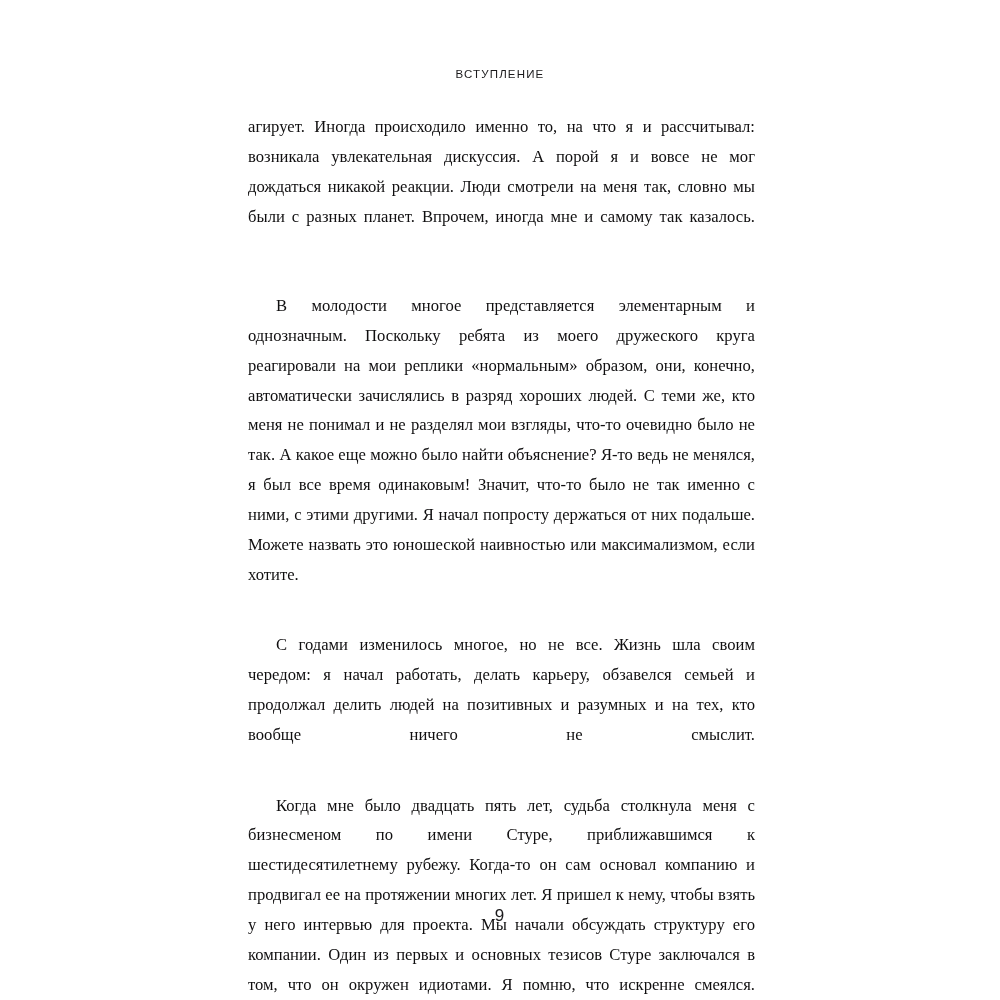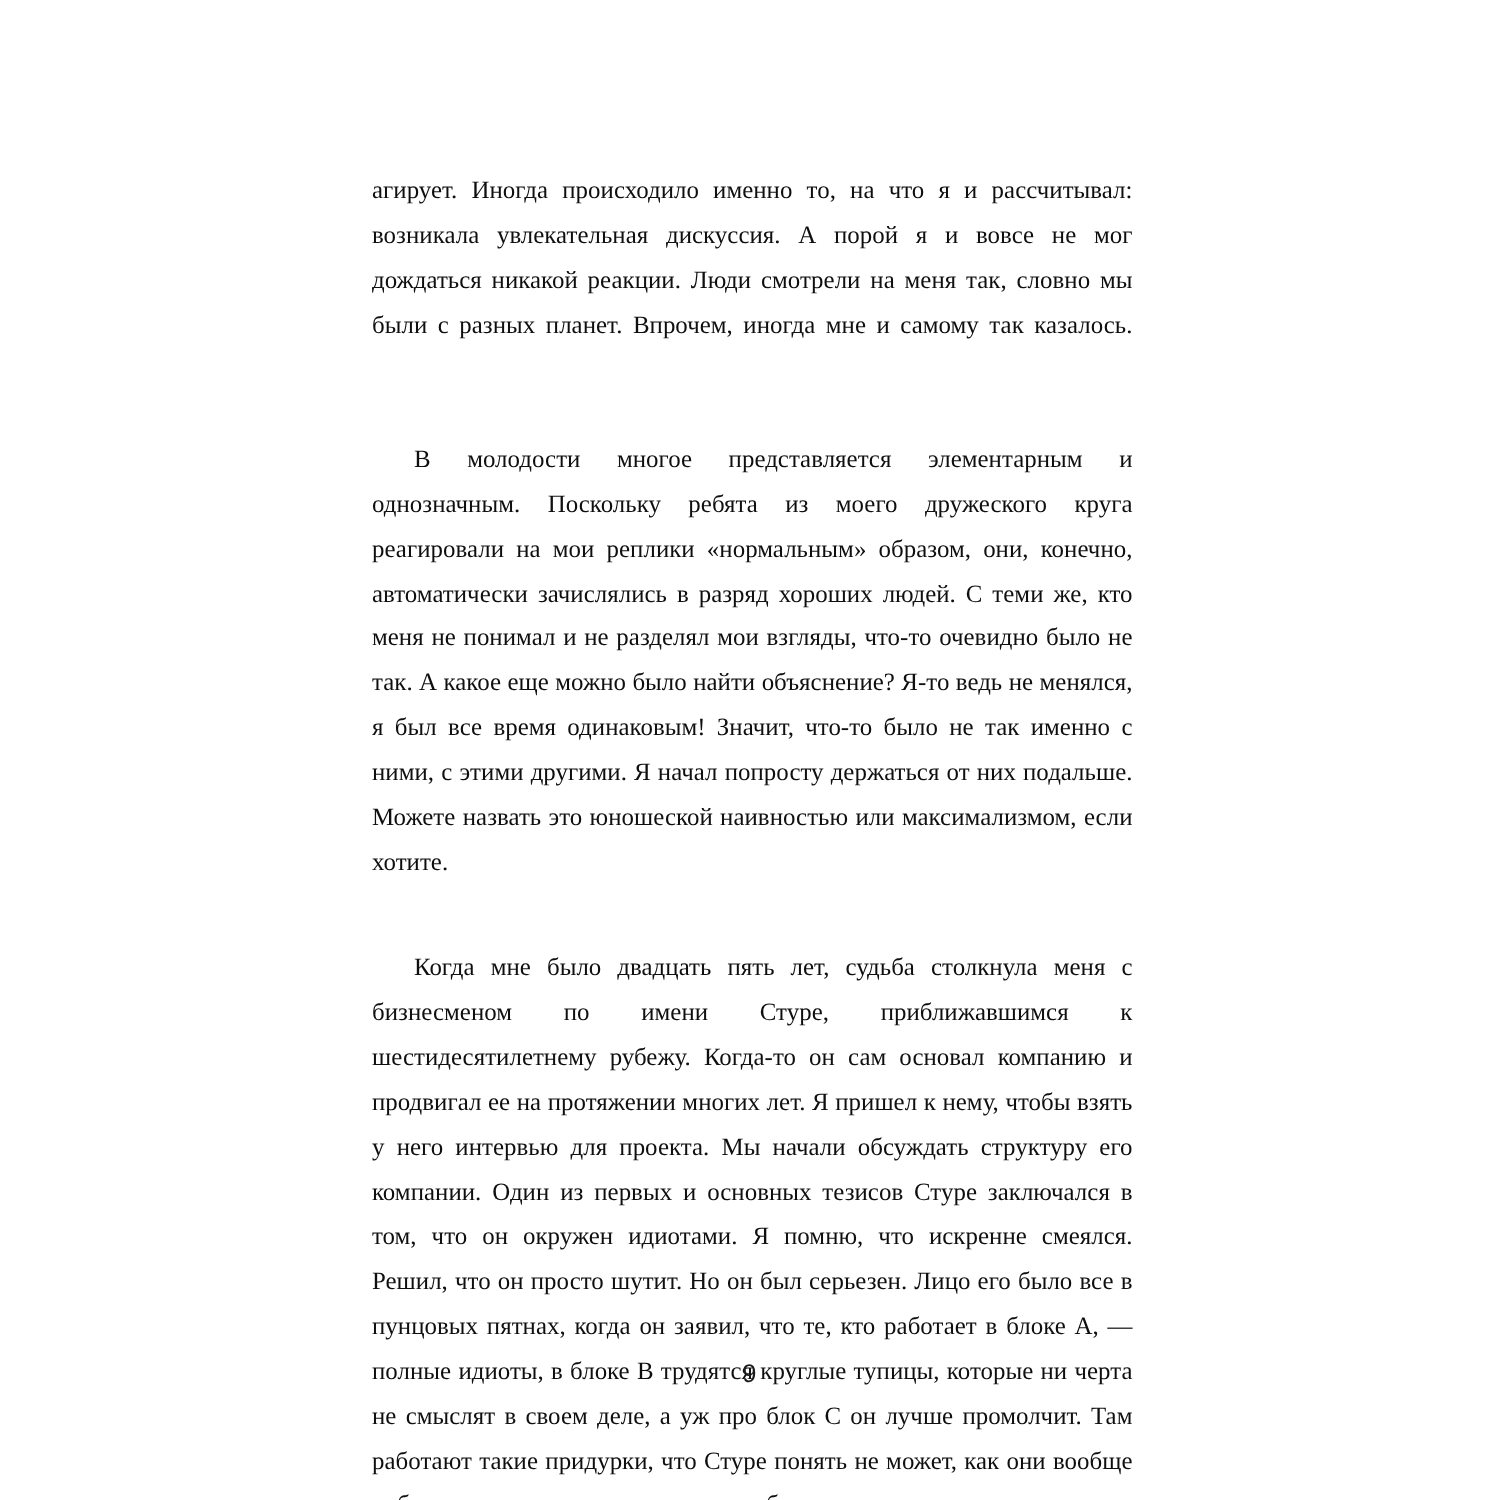--- a/index.html
+++ b/index.html
@@ -91,22 +91,24 @@
     font-size: 17px;
     letter-spacing: 1px;
     color: #1b1a1c;
   }
 </style>
 </head>
 <body>
 
 <div class="page">
 
+  <div class="running-head">ВСТУПЛЕНИЕ</div>
 
   <div class="text-block">
     <p class="para continuation gap-after">агирует. Иногда происходило именно то, на что я и рассчитывал: возникала увлекательная дискуссия. А порой я и вовсе не мог дождаться никакой реакции. Люди смотрели на меня так, словно мы были с разных планет. Впрочем, иногда мне и самому так казалось.</p>
     <p class="para indented">В молодости многое представляется элементарным и однозначным. Поскольку ребята из моего дружеского круга реагировали на мои реплики «нормальным» образом, они, конечно, автоматически зачислялись в разряд хороших людей. С теми же, кто меня не понимал и не разделял мои взгляды, что-то очевидно было не так. А какое еще можно было найти объяснение? Я-то ведь не менялся, я был все время одинаковым! Значит, что-то было не так именно с ними, с этими другими. Я начал попросту держаться от них подальше. Можете назвать это юношеской наивностью или максимализмом, если хотите.</p>
+    <p class="para indented">С годами изменилось многое, но не все. Жизнь шла своим чередом: я начал работать, делать карьеру, обзавелся семьей и продолжал делить людей на позитивных и разумных и на тех, кто вообще ничего не смыслит.</p>
     <p class="para indented">Когда мне было двадцать пять лет, судьба столкнула меня с бизнесменом по имени Стуре, приближавшимся к шестидесятилетнему рубежу. Когда-то он сам основал компанию и продвигал ее на протяжении многих лет. Я пришел к нему, чтобы взять у него интервью для проекта. Мы начали обсуждать структуру его компании. Один из первых и основных тезисов Стуре заключался в том, что он окружен идиотами. Я помню, что искренне смеялся. Решил, что он просто шутит. Но он был серьезен. Лицо его было все в пунцовых пятнах, когда он заявил, что те, кто работает в блоке А, — полные идиоты, в блоке В трудятся круглые тупицы, которые ни черта не смыслят в своем деле, а уж про блок С он лучше промолчит. Там работают такие придурки, что Стуре понять не может, как они вообще добираются до работы по утрам.</p>
   </div>
 
   <div class="folio">9</div>
 
 </div>
 
 </body></html>

